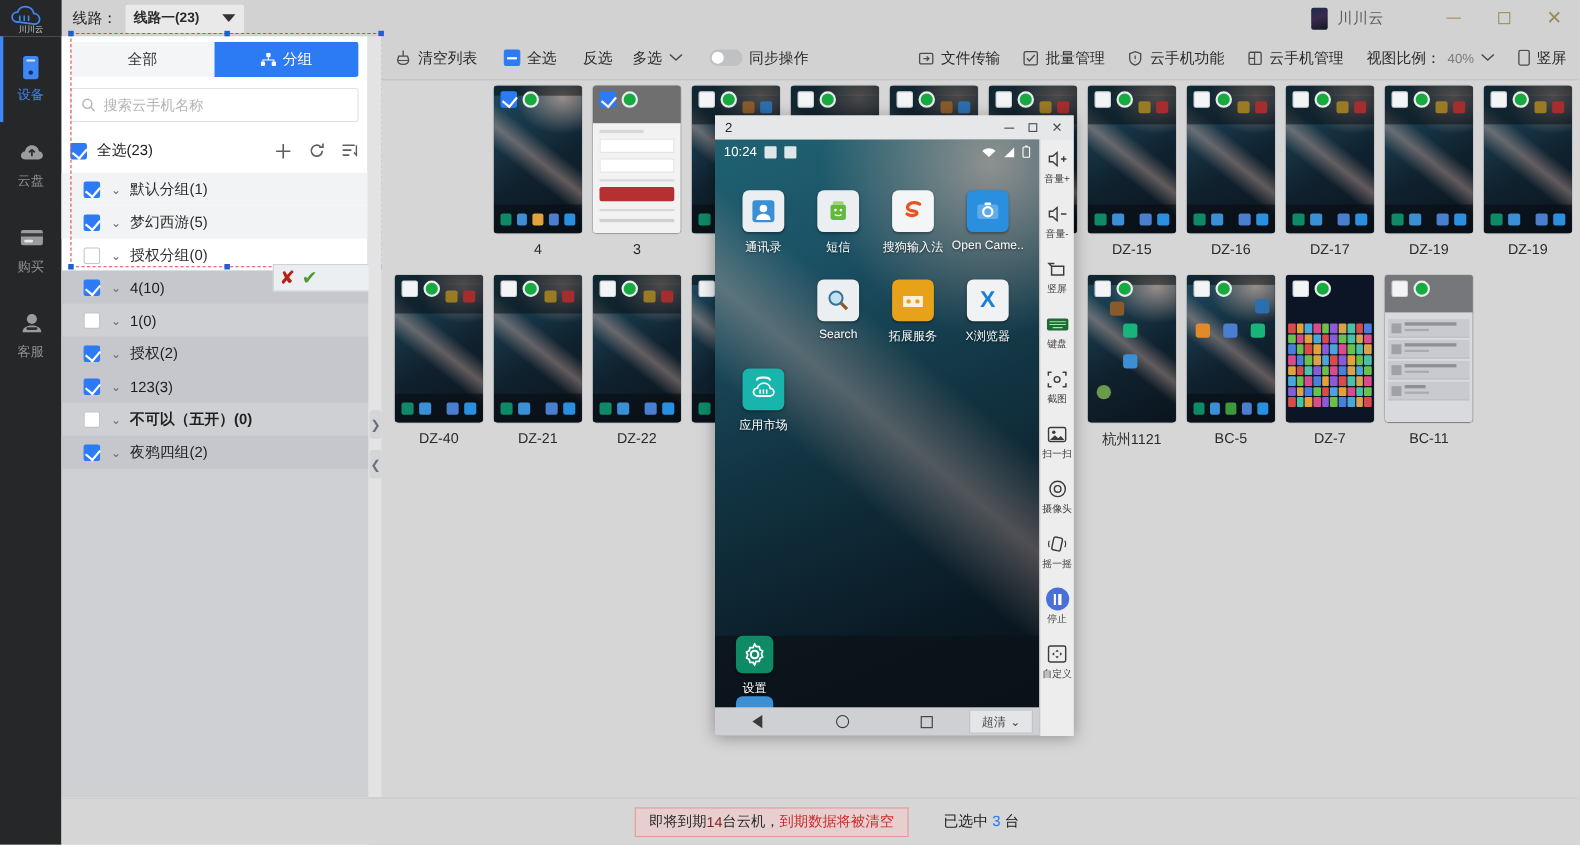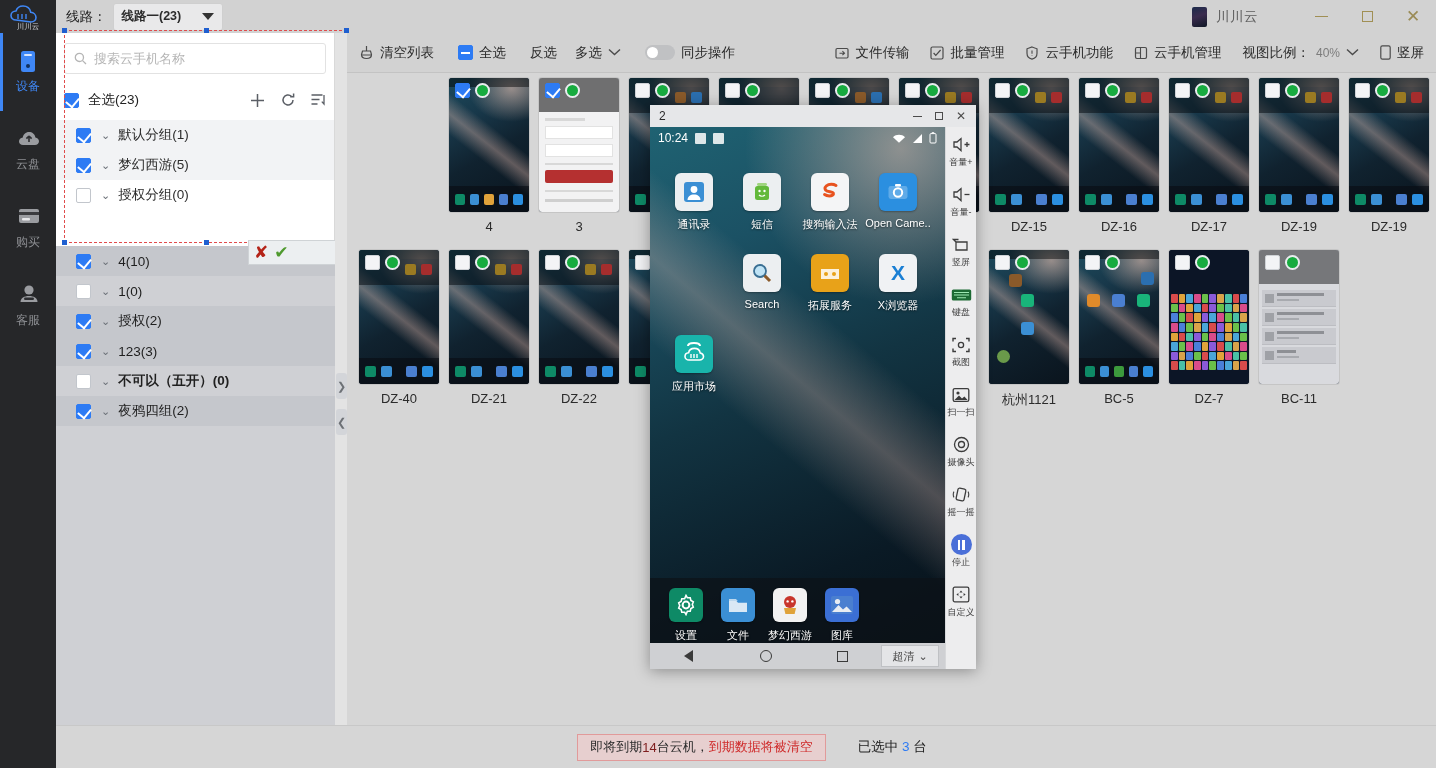--- a/index.html
+++ b/index.html
@@ -256,21 +256,21 @@
   .m-status .si{ width:11px;height:11px;background:#fff;opacity:.85;margin-left:7px;border-radius:1px;}
   .m-status .right{ margin-left:auto; display:flex; align-items:center; gap:5px; }
   .m-apps{ position:absolute; left:0; right:0; top:46px; }
   .approw{ display:flex; }
   .appcell{ width:68px; display:flex; flex-direction:column; align-items:center; }
   .appico{ width:38px;height:38px;border-radius:6px; display:flex;align-items:center;justify-content:center;
     box-shadow:0 1px 2px rgba(0,0,0,.3); font-size:19px; color:#fff;}
   .applbl{ margin-top:6px; font-size:11px; color:#fff; text-shadow:0 1px 2px rgba(0,0,0,.6); white-space:nowrap;}
   .m-dock{
     position:absolute; left:0;right:0;bottom:26px; height:65px; background:rgba(12,18,24,.72);
-    display:flex; align-items:flex-end; padding:0 10px;
+    display:flex; align-items:flex-start; padding:0 10px;flex-direction:column;
   }
   .m-dock .appcell{ width:52px; }
   .m-nav{
     position:absolute; left:0;right:0;bottom:0;height:26px;background:#cfd0d3;
     display:flex; align-items:center;
   }
   .navbtn{ flex:1; display:flex; align-items:center; justify-content:center; color:#3a3a3a; }
   .tri{ width:0;height:0;border-top:6px solid transparent;border-bottom:6px solid transparent;border-right:9px solid #3a3a3a;}
   .circ{ width:12px;height:12px;border:1.6px solid #3a3a3a;border-radius:50%;}
   .sqr{ width:11px;height:11px;border:1.6px solid #3a3a3a;}
@@ -365,20 +365,36 @@
             <circle cx="12" cy="6" r="4.6" fill="#9a9ca0"></circle>
             <path d="M3.5 18c0-4 3.8-6 8.5-6s8.5 2 8.5 6z" fill="#9a9ca0"></path>
             <rect x="7" y="13.5" width="10" height="2.4" rx="1.2" fill="#2d2e31"></rect>
           </svg>
       </span>
       <span>客服</span>
     </div>
   </div>
 
   <div class="gpanel">
+    <div class="seg">
+      <div class="seg-btn">
+        <span>全部</span>
+      </div>
+      <div class="seg-btn active">
+        <span>
+          <svg width="14" height="13" viewBox="0 0 14 13">
+              <rect x="5" y="0" width="4" height="4" rx="1" fill="#fff"></rect>
+              <rect x="0" y="8" width="4" height="4" rx="1" fill="#fff"></rect>
+              <rect x="10" y="8" width="4" height="4" rx="1" fill="#fff"></rect>
+              <path d="M7 4v3M2 8V6.5h10V8" stroke="#fff" stroke-width="1" fill="none"></path>
+            </svg>
+        </span>
+        <span>分组</span>
+      </div>
+    </div>
 
     <div class="search">
       <span>
         <svg width="13" height="13" viewBox="0 0 13 13">
             <circle cx="5.4" cy="5.4" r="4.1" fill="none" stroke="#b5b5b5" stroke-width="1.3"></circle>
             <path d="M8.6 8.6L12 12" stroke="#b5b5b5" stroke-width="1.3"></path>
           </svg>
       </span>
       <span>搜索云手机名称</span>
     </div>

